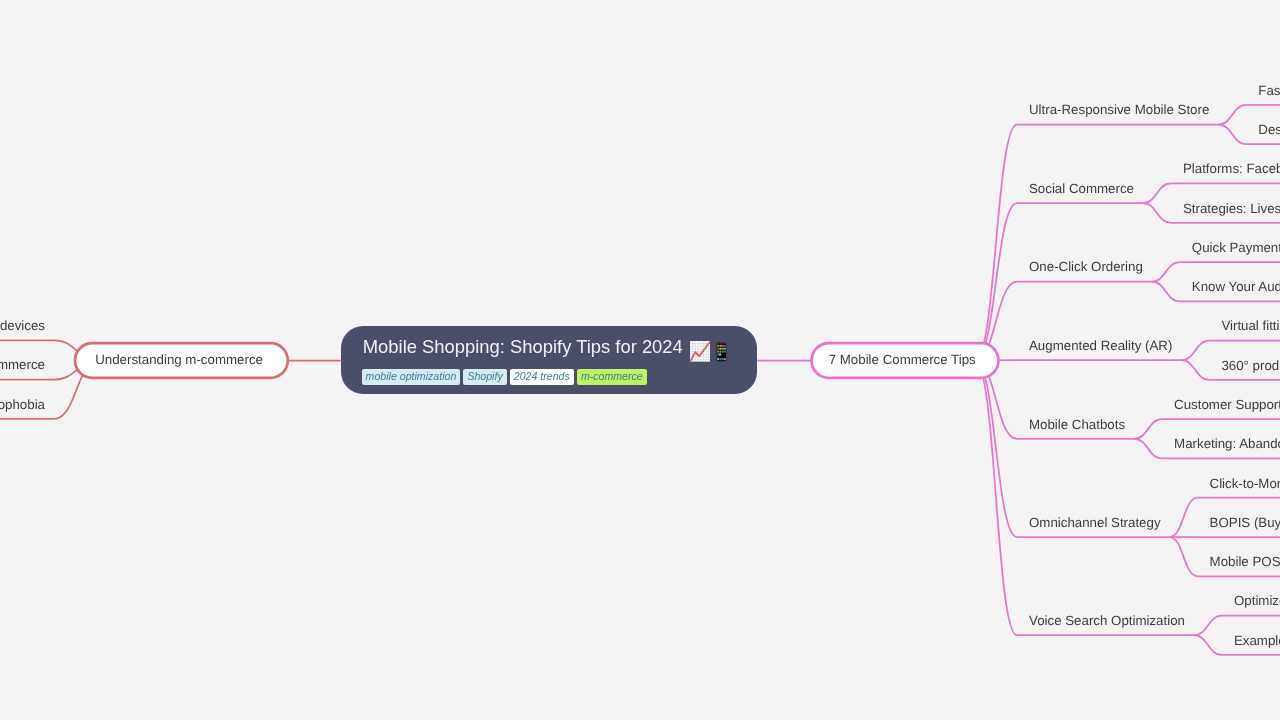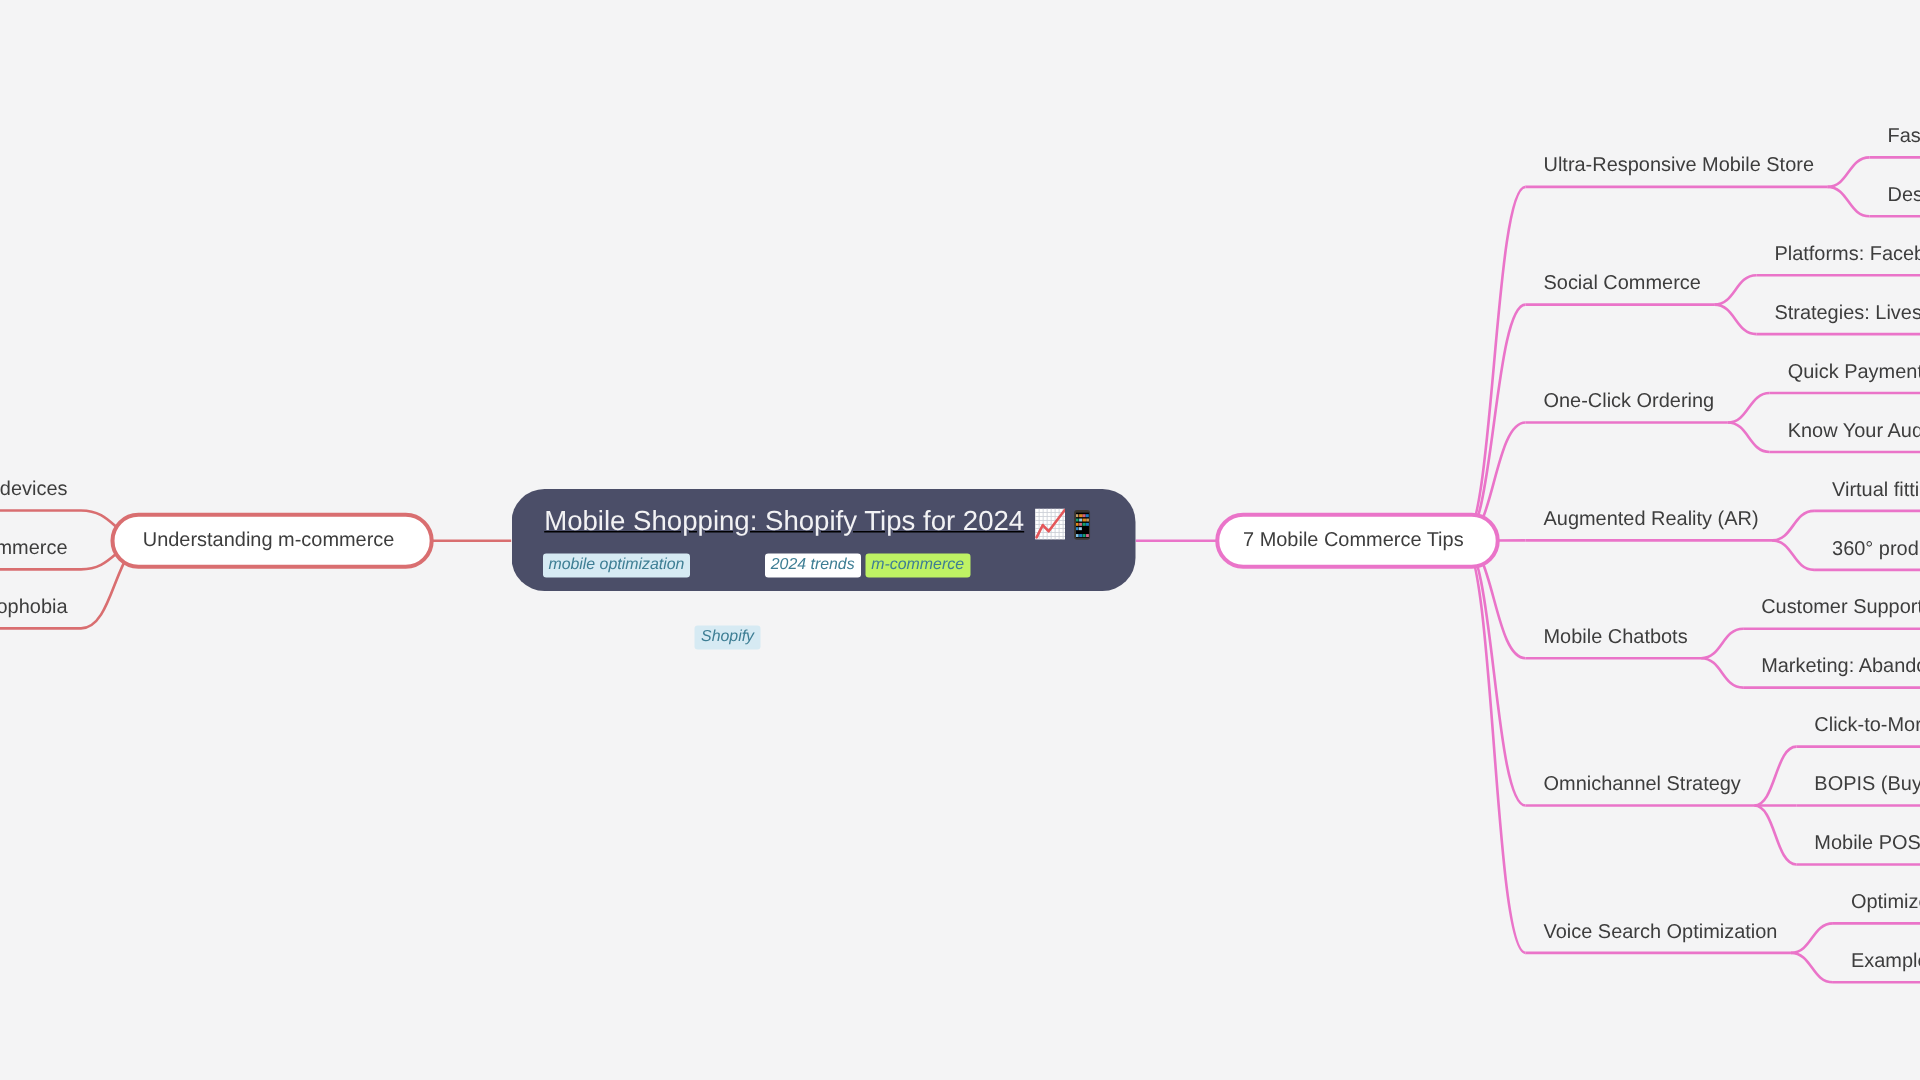--- a/index.html
+++ b/index.html
@@ -11,21 +11,21 @@
   .link{fill:none;stroke-width:1.75;}
   .nodeline{fill:none;stroke-width:1.75;}
   text{font-family:"Liberation Sans",sans-serif;}
   text.lbl{font-size:13.3px;fill:#3d3d3d;}
   svg#map{will-change:transform;}
   svg text{-webkit-font-smoothing:antialiased;text-rendering:geometricPrecision;}
 
   .root-card{position:absolute;left:340.8px;top:325.8px;width:416.4px;height:67.8px;
              border-radius:22px;background:#4b4e68;box-sizing:border-box;}
   .root-title-row{position:absolute;left:22.0px;top:9.4px;height:24px;
-                  display:flex;align-items:center;white-space:nowrap;text-decoration:underline;}
+                  display:flex;align-items:flex-end;white-space:nowrap;}
   .root-title{font-size:18.4px;line-height:24px;color:#f2f2f4;
               font-family:"Liberation Sans",sans-serif;}
   .emoji{display:block;}
   .emoji-chart{width:20.8px;height:20.6px;margin-left:6.9px;position:relative;top:2.6px;}
   .emoji-phone{width:10.8px;height:19.8px;margin-left:6.0px;position:relative;top:2.6px;}
   .root-tags{position:absolute;left:20.8px;top:43.3px;display:flex;align-items:flex-start;font-style:italic;}
   .tag{font-size:10.6px;line-height:15.6px;height:15.6px;color:#3e7e94;background:#d6eaf3;
        border-radius:2.2px;padding:0 4px;margin-right:3.1px;white-space:nowrap;
        font-family:"Liberation Sans",sans-serif;}
 </style>
@@ -152,18 +152,18 @@
           <rect x="5.9" y="22.6" width="4.3" height="3.9" fill="#9fd0e8"></rect>
           <rect x="2.5" y="31.6" width="3.4" height="3.9" fill="#7fc4e8"></rect>
           <rect x="6.6" y="31.6" width="4.4" height="3.9" fill="#1b7ec4"></rect>
           <rect x="11.4" y="31.6" width="3.7" height="3.9" fill="#17a06f"></rect>
           <rect x="15.7" y="31.6" width="3.7" height="3.9" fill="#d4688a"></rect>
         </g>
       </svg>
     </div>
     <div class="root-tags">
       <span class="tag" style="background: rgb(214, 234, 243); color: rgb(62, 126, 148);">mobile optimization</span>
-      <span class="tag" style="background: rgb(214, 234, 243); color: rgb(62, 126, 148); margin-top: 48px;">Shopify</span>
+      <span class="tag" style="background: rgb(214, 234, 243); color: rgb(62, 126, 148);">Shopify</span>
       <span class="tag" style="background: #ffffff; color: rgb(62, 126, 148);">2024 trends</span>
       <span class="tag" style="background: #bef264; color: rgb(62, 126, 148);">m-commerce</span>
     </div>
   </div>
 </div>
 
 </body></html>

